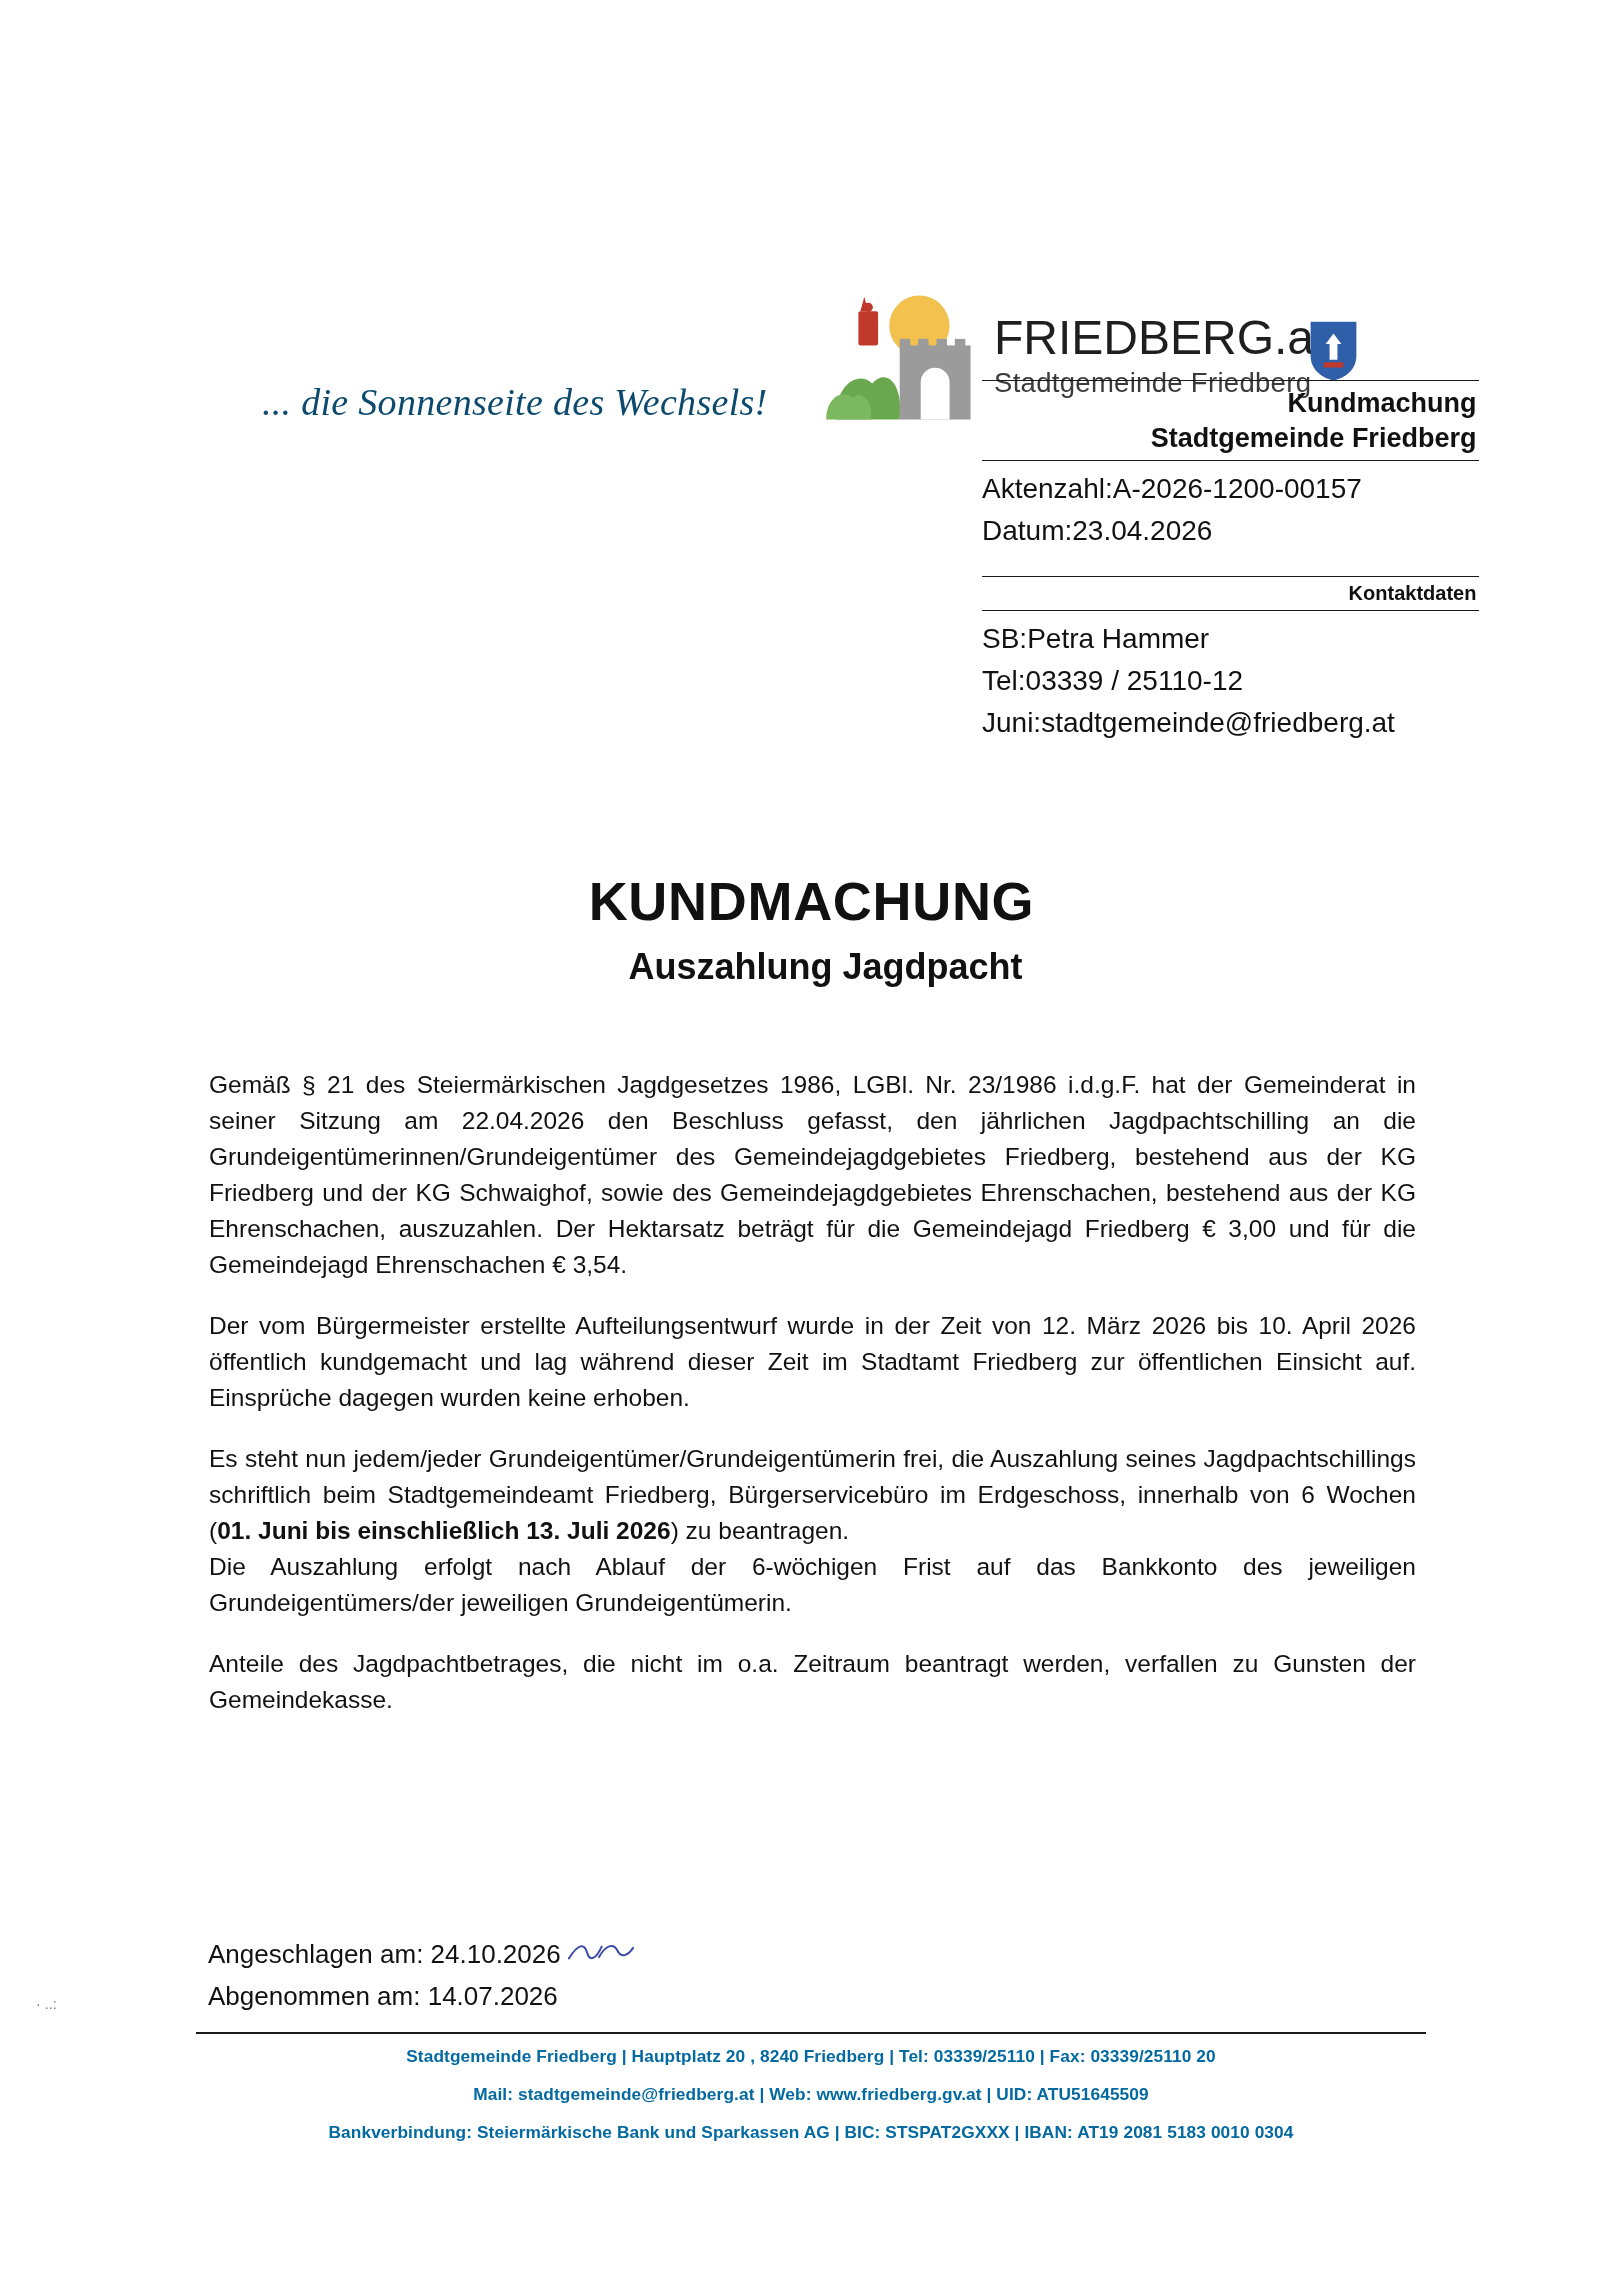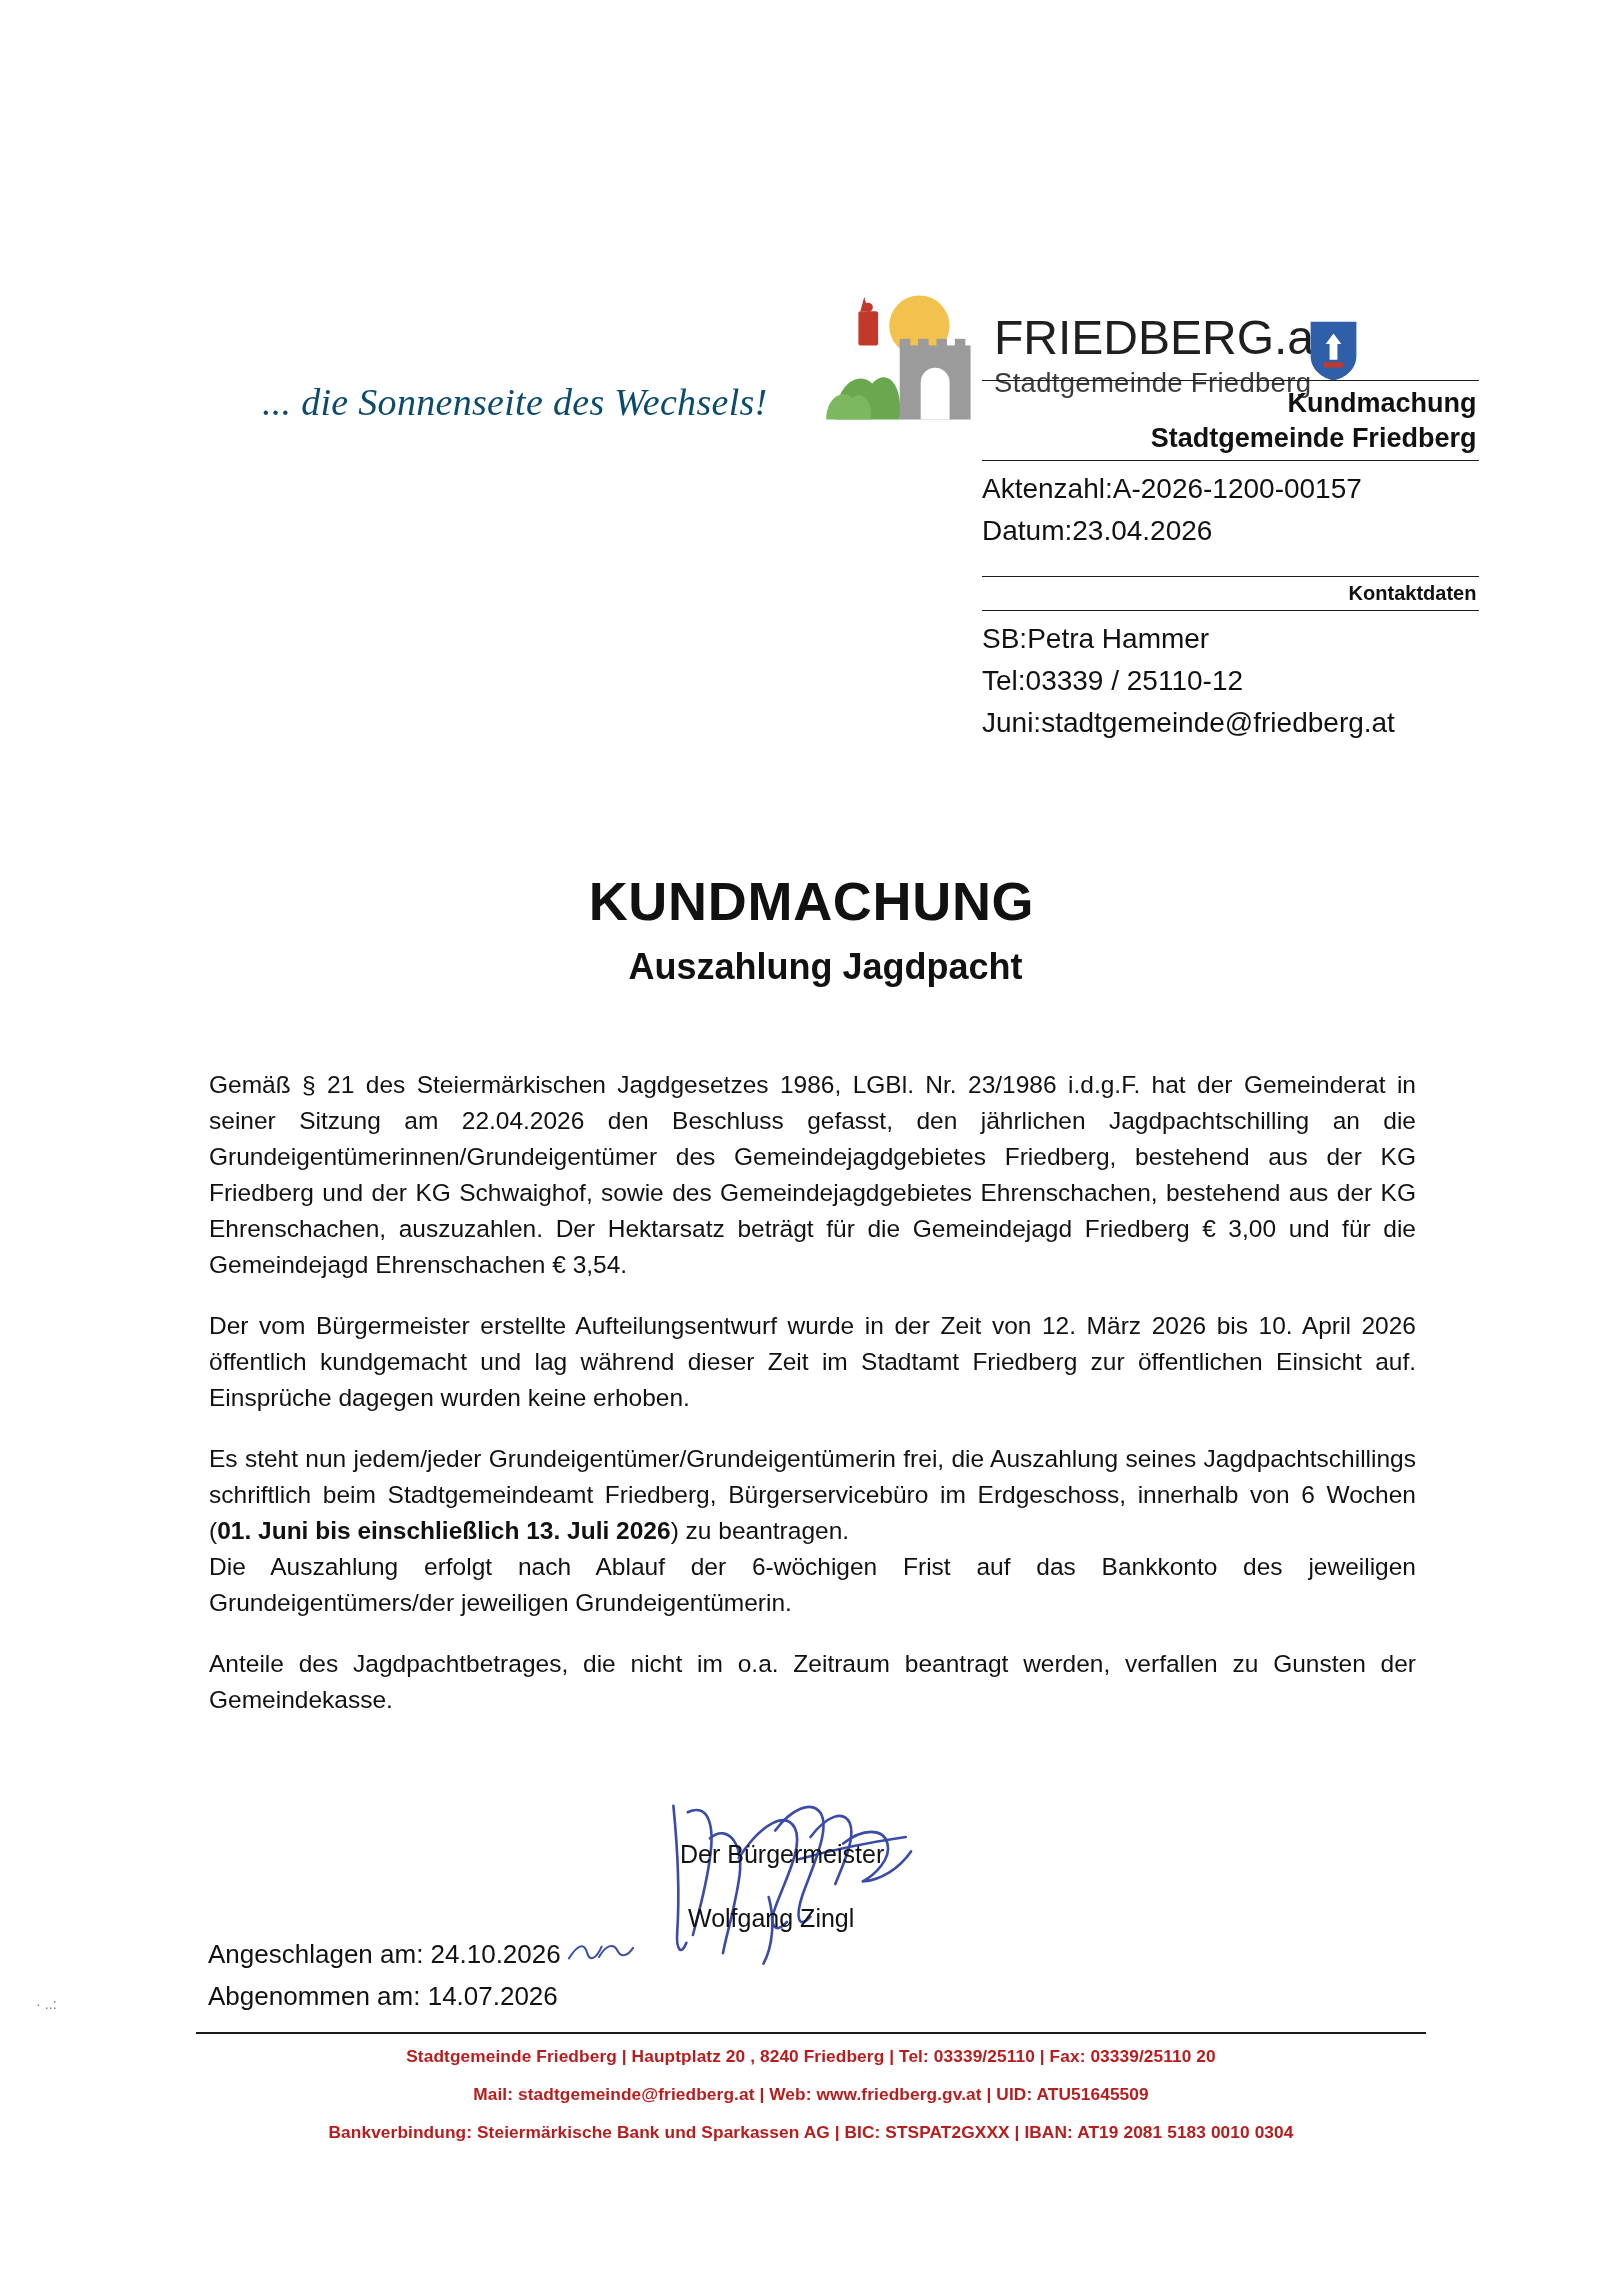--- a/index.html
+++ b/index.html
@@ -222,21 +222,21 @@
     text-align: center;
   }
   .footer-rule {
     border: 0;
     border-top: 2px solid #1a1a1a;
     margin: 0 0 11.8px 0;
   }
   .footer-line {
     font-size: 17.3px;
     font-weight: bold;
-    color: #b91c1c;
+    color: #0369a1;
     margin-bottom: 17px;
     letter-spacing: 0.1px;
   }
 
   
   .stray {
     position: absolute;
     color: #777;
     font-size: 14.4px;
   }
@@ -326,37 +326,20 @@
   <div class="doc-subtitle">Auszahlung Jagdpacht</div>
 
   <div class="body">
     <p>Gemäß § 21 des Steiermärkischen Jagdgesetzes 1986, LGBl. Nr. 23/1986 i.d.g.F. hat der Gemeinderat in seiner Sitzung am 22.04.2026 den Beschluss gefasst, den jährlichen Jagdpachtschilling an die Grundeigentümerinnen/Grundeigentümer des Gemeindejagdgebietes Friedberg, bestehend aus der KG Friedberg und der KG Schwaighof, sowie des Gemeindejagdgebietes Ehrenschachen, bestehend aus der KG Ehrenschachen, auszuzahlen. Der Hektarsatz beträgt für die Gemeindejagd Friedberg € 3,00 und für die Gemeindejagd Ehrenschachen € 3,54.</p>
     <p>Der vom Bürgermeister erstellte Aufteilungsentwurf wurde in der Zeit von 12. März 2026 bis 10. April 2026 öffentlich kundgemacht und lag während dieser Zeit im Stadtamt Friedberg zur öffentlichen Einsicht auf. Einsprüche dagegen wurden keine erhoben.</p>
     <p class="tight"><span>Es steht nun jedem/jeder Grundeigentümer/Grundeigentümerin frei, die Auszahlung seines Jagdpachtschillings schriftlich beim Stadtgemeindeamt Friedberg, Bürgerservicebüro im Erdgeschoss, innerhalb von 6 Wochen (</span><b>01. Juni bis einschließlich 13. Juli 2026</b><span>) zu beantragen.</span></p>
     <p>Die Auszahlung erfolgt nach Ablauf der 6-wöchigen Frist auf das Bankkonto des jeweiligen Grundeigentümers/der jeweiligen Grundeigentümerin.</p>
     <p>Anteile des Jagdpachtbetrages, die nicht im o.a. Zeitraum beantragt werden, verfallen zu Gunsten der Gemeindekasse.</p>
   </div>
 
-  <div class="signature-area">
-    <svg class="sig-ink" viewBox="0 0 520 340" xmlns="http://www.w3.org/2000/svg">
-      <g fill="none" stroke="#3b4ba8" stroke-width="4" stroke-linecap="round" stroke-linejoin="round">
-        <path d="M40 70 C46 130, 50 200, 46 262 C44 292, 52 300, 60 280"></path>
-        <path d="M62 80 C92 66, 104 96, 96 150 C90 196, 78 236, 70 268"></path>
-        <path d="M96 120 C124 96, 150 130, 140 186 C132 236, 120 272, 116 296"></path>
-        <path d="M140 150 C176 96, 212 78, 226 104 C240 132, 210 186, 196 226 C186 254, 196 268, 214 248"></path>
-        <path d="M196 108 C220 76, 252 60, 266 82 C280 106, 254 162, 238 206 C226 242, 232 260, 250 240"></path>
-        <path d="M250 118 C274 86, 300 76, 310 96 C320 118, 300 160, 288 190"></path>
-        <path d="M232 152 C282 138, 340 126, 396 118"></path>
-        <path d="M300 128 C330 104, 362 104, 368 128 C374 152, 348 176, 330 186 C358 184, 386 166, 404 140"></path>
-        <path d="M186 210 C196 246, 192 286, 178 312"></path>
-      </g>
-    </svg>
-    <div class="sig-line sig-role">Der Bürgermeister</div>
-    <div class="sig-line sig-name">Wolfgang Zingl</div>
-  </div>
 
   <div class="posting">
     <div>
       <span>Angeschlagen am: 24.10.2026</span><span class="mini-scribble">
         <svg width="72" height="29" viewBox="0 0 110 44" xmlns="http://www.w3.org/2000/svg">
           <g fill="none" stroke="#3b4ba8" stroke-width="3" stroke-linecap="round">
             <path d="M6 34 C20 12, 30 10, 34 26 C38 40, 48 34, 56 16"></path>
             <path d="M52 32 C62 14, 74 10, 80 22 C86 34, 96 30, 104 18"></path>
           </g>
         </svg>

